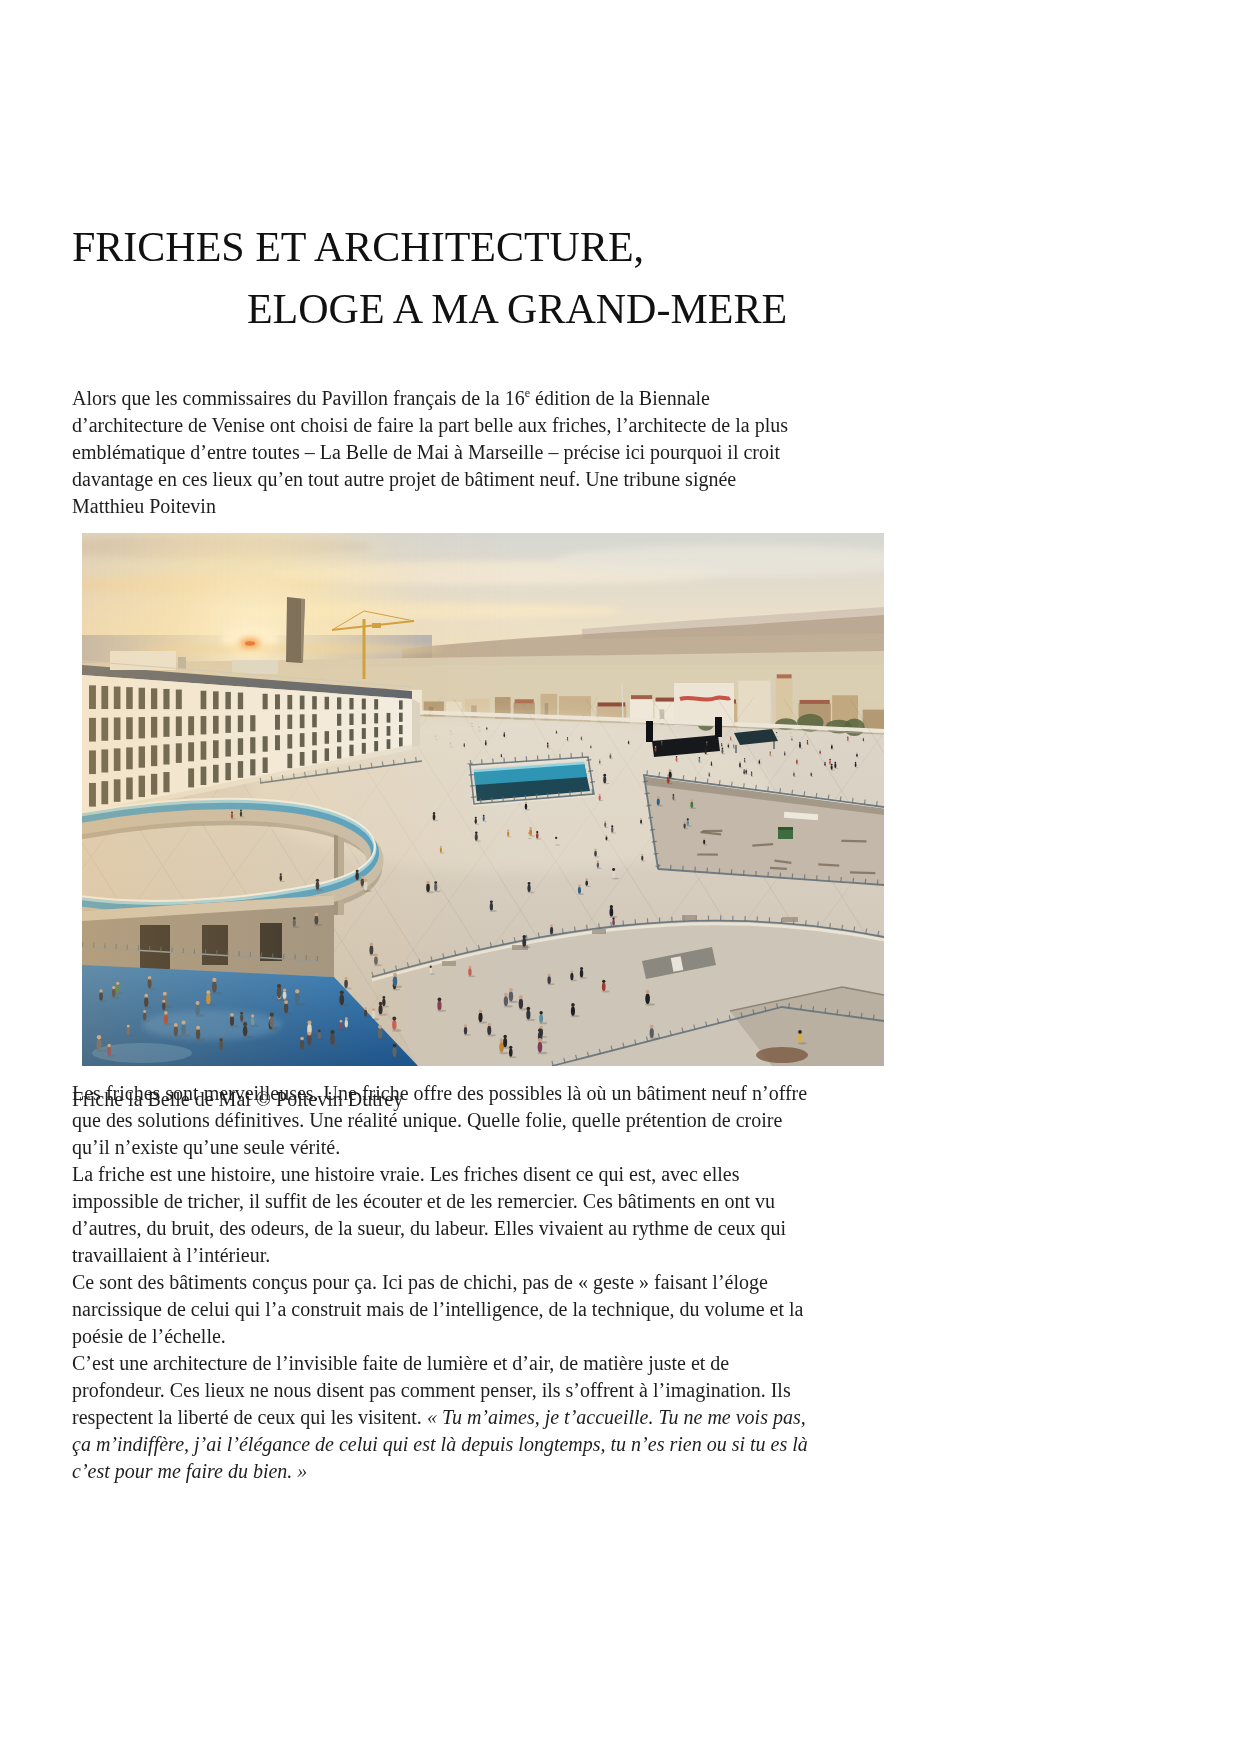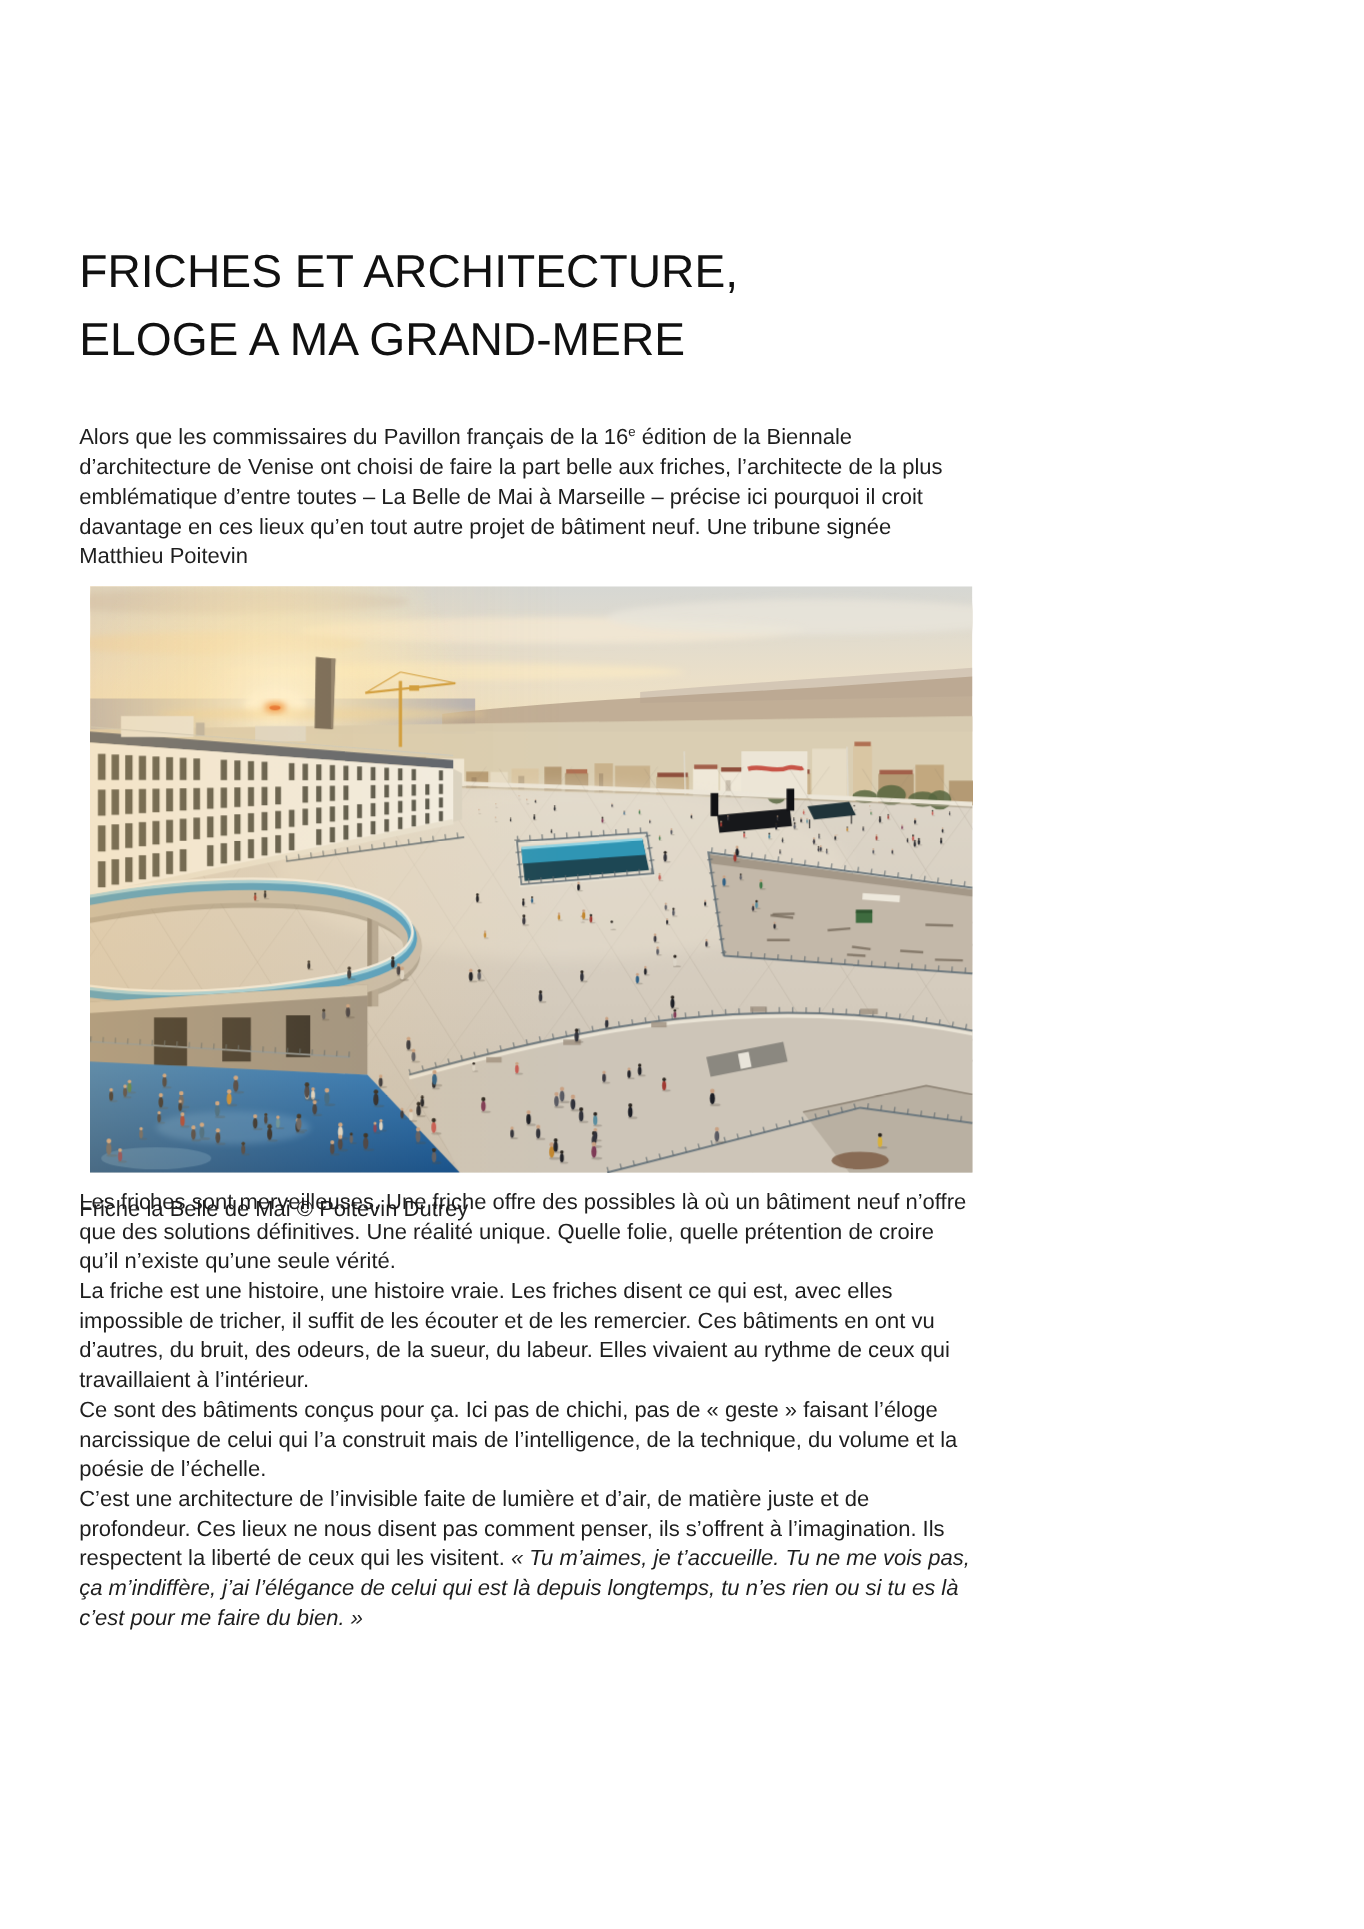--- a/index.html
+++ b/index.html
@@ -1,20 +1,20 @@
 <!DOCTYPE html>
 <html><head>
 <meta charset="utf-8">
 <style>
   html,body{margin:0;padding:0;background:#ffffff;}
   .page{position:relative;width:997px;height:1754px;background:#ffffff;overflow:hidden;
-        font-family:Liberation Sans, sans-serif;color:#1e1e1e;}
+        font-family:Liberation Serif, serif;color:#1e1e1e;}
   .title{position:absolute;left:72px;top:216px;width:890px;font-size:42px;line-height:62px;
          font-weight:400;color:#111;}
-  .title .t2{text-align:left;}
+  .title .t2{text-align:center;}
   .intro{position:absolute;left:72px;top:385px;width:950px;font-size:20px;line-height:27px;
          margin:0;white-space:pre-wrap;}
   .intro sup{font-size:12px;line-height:0;}
   figure.photo{position:absolute;left:82px;top:533px;width:802px;height:533px;margin:0;}
   figure.photo svg{display:block;}
   .caption{position:absolute;left:72px;top:1086px;font-size:20px;line-height:27px;margin:0;}
   .bodytext{position:absolute;left:72px;top:1080px;width:950px;font-size:20px;line-height:27px;}
   .bodytext p{margin:0;white-space:pre-wrap;}
   .bodytext em{font-style:italic;}
 </style>

